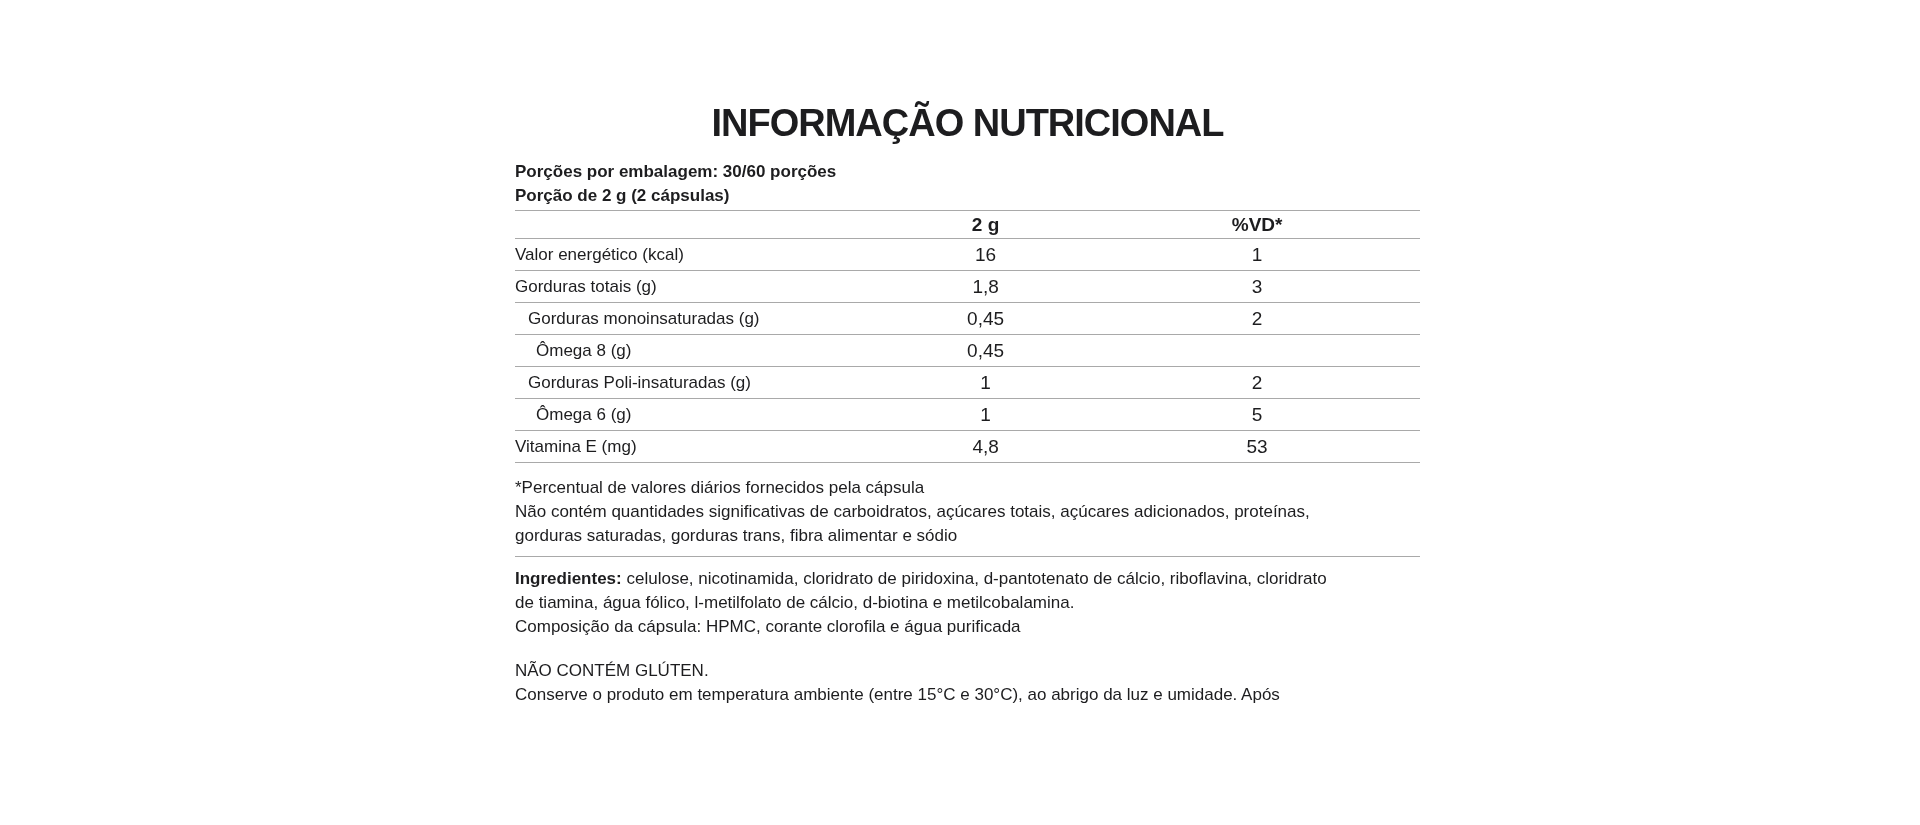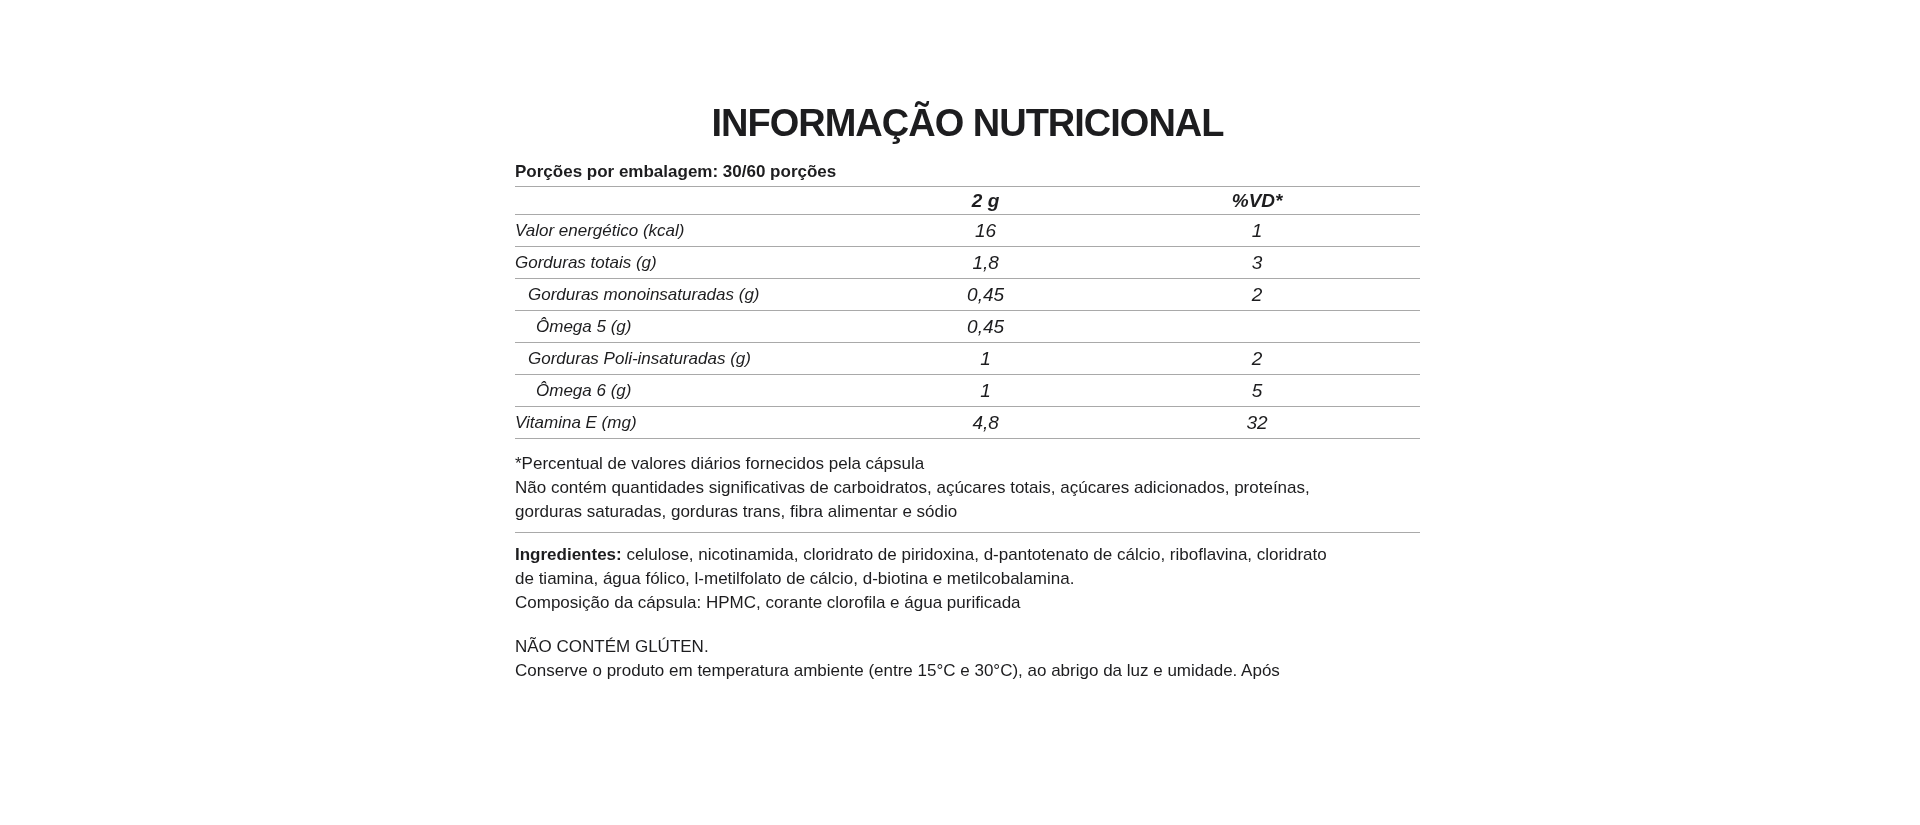--- a/index.html
+++ b/index.html
@@ -44,21 +44,20 @@
     margin-top: 2px;
     width: 100%;
     border-collapse: collapse;
     table-layout: fixed;
   }
   table.nutrition th,
   table.nutrition td {
     padding: 0;
     font-weight: normal;
     vertical-align: middle;
-    font-style: italic;
   }
   col.c-label { width: 40%; }
   col.c-amount { width: 24%; }
   col.c-dv { width: 36%; }
   tr.header-row th {
     border-top: 1px solid #a9a9a9;
     border-bottom: 1px solid #a9a9a9;
     height: 27px;
     font-size: 19px;
     font-weight: 700;
@@ -110,20 +109,21 @@
 </head>
 <body>
 
 <main class="page">
 
   <h1 class="title">INFORMAÇÃO NUTRICIONAL</h1>
 
 
   <div class="intro">
     <div>Porções por embalagem: 30/60 porções</div>
+    <div>Porção de 2 g (2 cápsulas)</div>
   </div>
 
   <table class="nutrition">
     <colgroup>
       <col class="c-label">
       <col class="c-amount">
       <col class="c-dv">
     </colgroup>
     <thead>
       <tr class="header-row">
@@ -142,38 +142,38 @@
         <td class="cell-label">Gorduras totais (g)</td>
         <td class="cell-amount">1,8</td>
         <td class="cell-dv">3</td>
       </tr>
       <tr class="data-row">
         <td class="cell-label ind1">Gorduras monoinsaturadas (g)</td>
         <td class="cell-amount">0,45</td>
         <td class="cell-dv">2</td>
       </tr>
       <tr class="data-row">
-        <td class="cell-label ind2">Ômega 5 (g)</td>
+        <td class="cell-label ind2">Ômega 8 (g)</td>
         <td class="cell-amount">0,45</td>
         <td class="cell-dv"></td>
       </tr>
       <tr class="data-row">
         <td class="cell-label ind1">Gorduras Poli-insaturadas (g)</td>
         <td class="cell-amount">1</td>
         <td class="cell-dv">2</td>
       </tr>
       <tr class="data-row">
         <td class="cell-label ind2">Ômega 6 (g)</td>
         <td class="cell-amount">1</td>
         <td class="cell-dv">5</td>
       </tr>
       <tr class="data-row">
         <td class="cell-label">Vitamina E (mg)</td>
         <td class="cell-amount">4,8</td>
-        <td class="cell-dv">32</td>
+        <td class="cell-dv">53</td>
       </tr>
     </tbody>
   </table>
 
   <div class="footnote">
     <div>*Percentual de valores diários fornecidos pela cápsula</div>
     <div>Não contém quantidades significativas de carboidratos, açúcares totais, açúcares adicionados, proteínas,</div>
     <div>gorduras saturadas, gorduras trans, fibra alimentar e sódio</div>
   </div>
 

